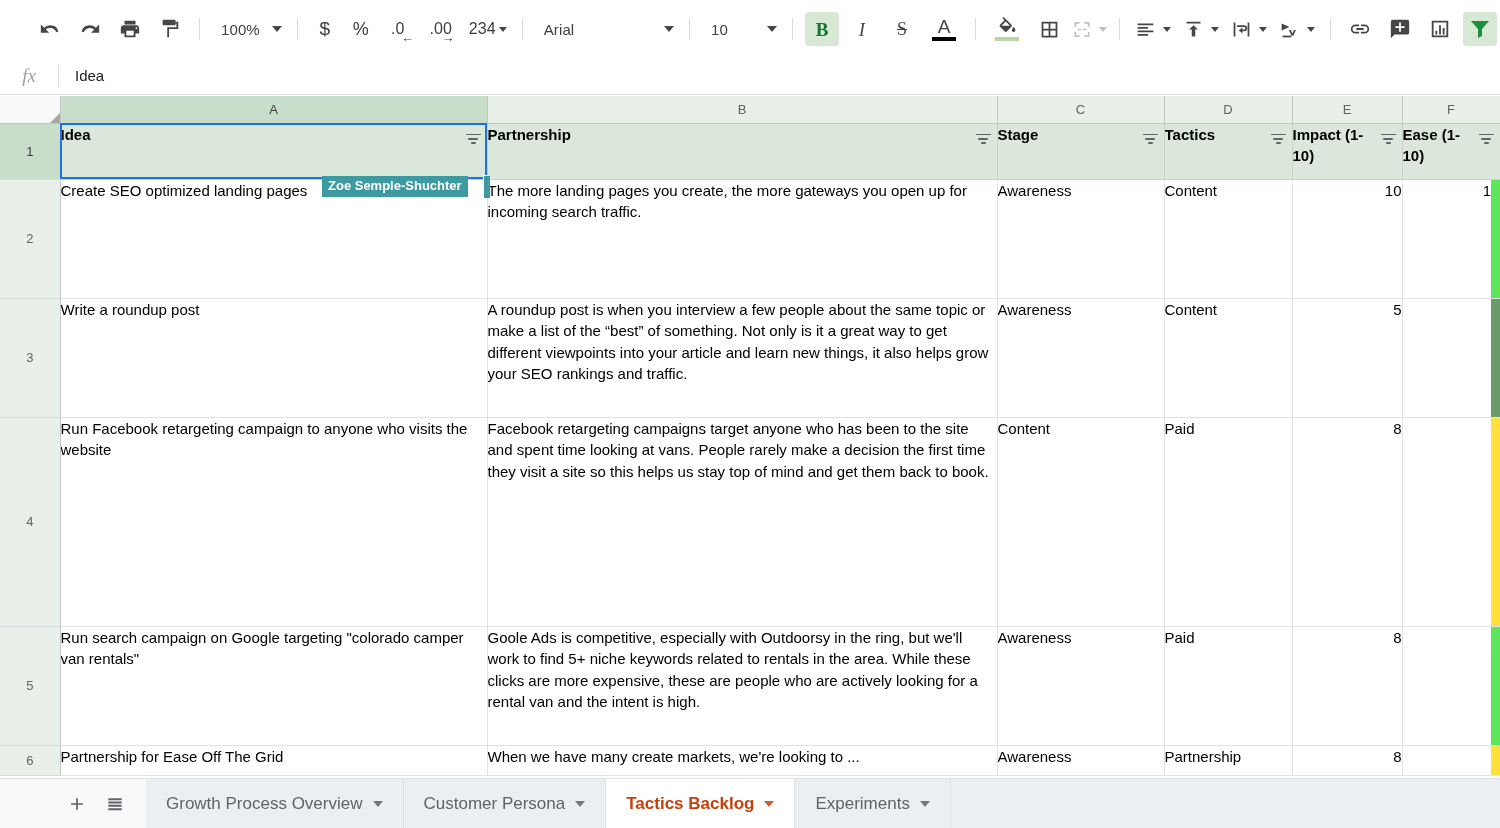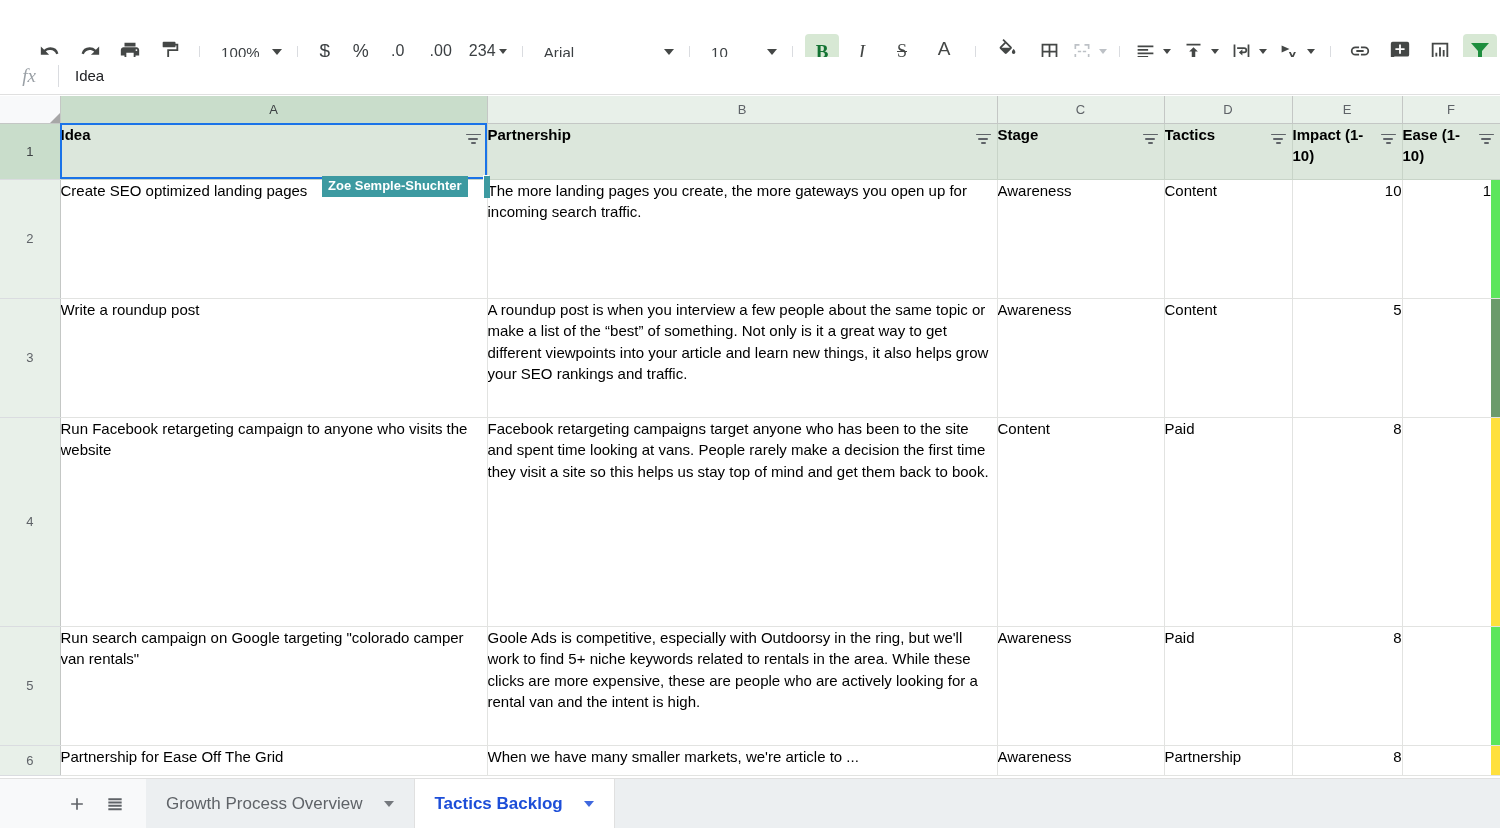--- a/index.html
+++ b/index.html
@@ -7,23 +7,23 @@
     margin: 0; padding: 0;
     width: 1500px; height: 828px;
     overflow: hidden;
     background: #ffffff;
     font-family: "Liberation Sans", sans-serif;
     -webkit-font-smoothing: antialiased;
   }
 
   
   #toolbar {
-    position: absolute; left: 0; top: 12px; width: 1500px; height: 57px;
+    position: absolute; left: 0; top: 1px; width: 1500px; height: 57px;
     background: #ffffff;
-    display: flex; align-items: flex-end;
+    display: flex; align-items: center;
     padding-left: 30px;
     border-bottom: 1px solid #e0e0e0;
   }
   .tb-btn {
     height: 34px; min-width: 34px;
     display: flex; align-items: center; justify-content: center;
     color: #444746; border-radius: 4px; cursor: pointer;
     margin: 0 3px; position: relative;
     font-size: 15px;
   }
@@ -192,30 +192,30 @@
     position: absolute; left: 0; top: 778px; width: 1500px; height: 50px;
     background: #f8f9fa; display: flex; align-items: stretch;
     border-top: 1px solid #e0e0e0;
   }
   .sb-icon {
     width: 38px; display: flex; align-items: center; justify-content: center;
     color: #5f6368; cursor: pointer; font-size: 22px;
   }
   .sb-icon:first-child { margin-left: 58px; }
   .sheet-tab {
-    display: flex; align-items: center; gap: 21px;
+    display: flex; align-items: center; gap: 10px;
     padding: 0 20px; cursor: pointer;
     font-size: 17px; color: #5f6368;
     background: #eceff1;
     border-right: 1px solid #e0e0e0;
     white-space: nowrap;
   }
   .sheet-tab:first-of-type { margin-left: 12px; }
   .sheet-tab.active {
-    background: #fff; color: #1d4ed8; font-weight: bold;
+    background: #fff; color: #c2410c; font-weight: bold;
   }
   .sheet-tab .tcaret {
     width: 0; height: 0; border-left: 5px solid transparent;
     border-right: 5px solid transparent; border-top: 6px solid currentColor;
     opacity: .85;
   }
   .tab-filler { flex: 1; background: #eceff1; }
 </style>
 </head>
 <body>
@@ -495,21 +495,21 @@
           <td class="cell"><span>Run search campaign on Google targeting "colorado camper van rentals"</span></td>
           <td class="cell"><span>Goole Ads is competitive, especially with Outdoorsy in the ring, but we'll work to find 5+ niche keywords related to rentals in the area. While these clicks are more expensive, these are people who are actively looking for a rental van and the intent is high.</span></td>
           <td class="cell"><span>Awareness</span></td>
           <td class="cell"><span>Paid</span></td>
           <td class="cell num"><span>8</span></td>
           <td class="cell num barcell"><span>3</span><div class="strip" style="background: rgb(92, 230, 92);"></div></td>
         </tr>
         <tr style="height: 30px;">
           <td class="rowhdr">6</td>
           <td class="cell"><span>Partnership for Ease Off The Grid</span></td>
-          <td class="cell"><span>When we have many smaller markets, we're article to ...</span></td>
+          <td class="cell"><span>When we have many create markets, we're looking to ...</span></td>
           <td class="cell"><span>Awareness</span></td>
           <td class="cell"><span>Partnership</span></td>
           <td class="cell num"><span>8</span></td>
           <td class="cell num barcell"><span>3</span><div class="strip" style="background: rgb(255, 224, 61);"></div></td>
         </tr>
       </tbody>
   </table>
 
   <div id="selbox">
     <div id="selhandle"></div>
@@ -529,19 +529,27 @@
   <div class="sb-icon">
     <svg width="20" height="20" viewBox="0 0 24 24">
       <path d="M4 5h16v2.4H4zM4 9h16v2.4H4zM4 13h16v2.4H4zM4 17h16v2.4H4z" fill="#5f6368"></path>
     </svg>
   </div>
   <div id="tabs-container" style="display:flex">
       <div class="sheet-tab">
         <span>Growth Process Overview</span>
         <span class="tcaret"></span>
       </div>
+      <div class="sheet-tab">
+        <span>Customer Persona</span>
+        <span class="tcaret"></span>
+      </div>
       <div class="sheet-tab active">
         <span>Tactics Backlog</span>
+        <span class="tcaret"></span>
+      </div>
+      <div class="sheet-tab">
+        <span>Experiments</span>
         <span class="tcaret"></span>
       </div>
     </div>
   <div class="tab-filler"></div>
 </div>
 
 </body></html>

